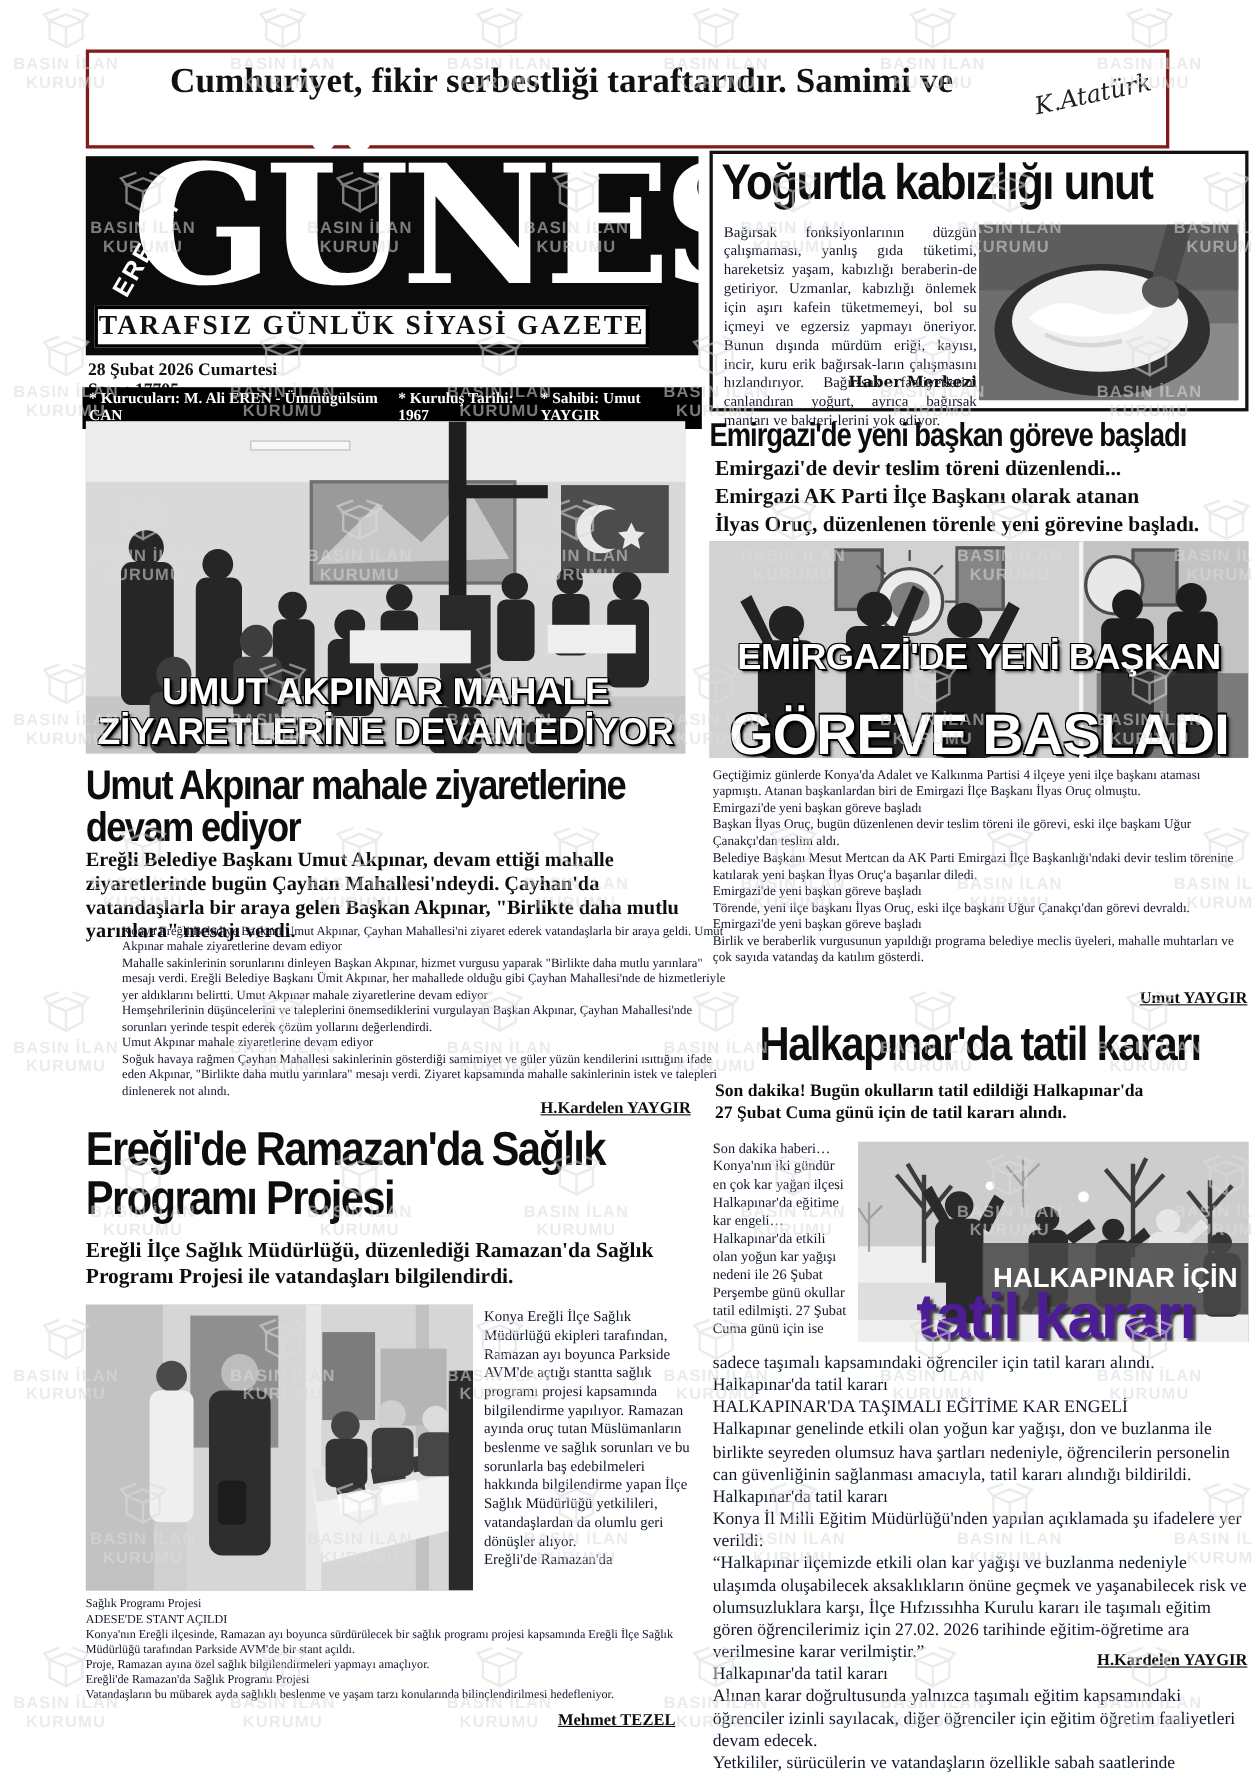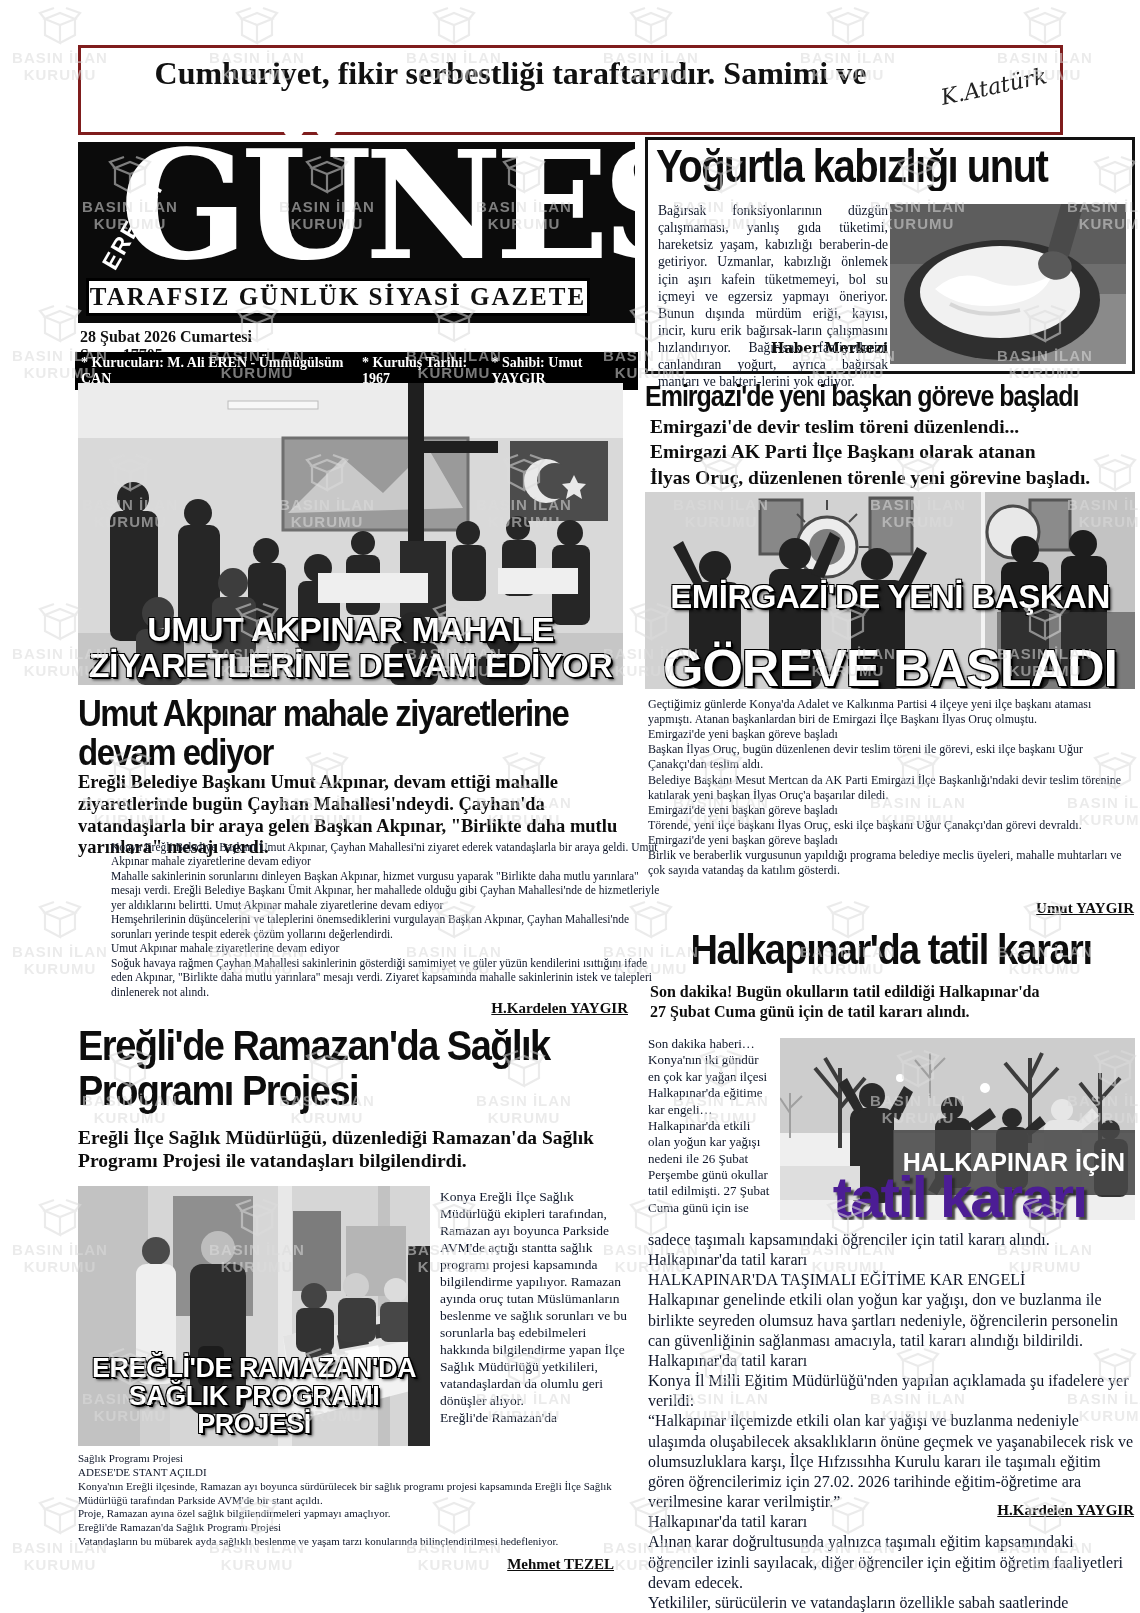--- a/index.html
+++ b/index.html
@@ -185,24 +185,20 @@
             <rect x="260" y="112" width="38" height="44" rx="8" fill="#3c3c3c"></rect>
         <circle cx="318" cy="104" r="12" fill="#dcdcdc"></circle>
             <rect x="302" y="116" width="34" height="40" rx="8" fill="#474747"></rect>
       </g>
       <g fill="#fff" opacity=".9">
         <rect x="230" y="170" width="30" height="18" transform="rotate(-10 245 179)"></rect>
         <rect x="268" y="162" width="34" height="18" transform="rotate(-10 285 171)"></rect>
       </g>
       <rect x="330" y="60" width="22" height="200" fill="#2a2a2a"></rect>
     </svg>
-    <div class="ph-overlay abs" style="left:-4px;right:-4px;bottom:8px;font-size:27px;">
-      <div>EREĞLİ'DE RAMAZAN'DA</div>
-      <div>SAĞLIK PROGRAMI PROJESİ</div>
-    </div>
   </div>
   <div class="body-text abs pre" style="left:440px;top:1188px;width:192px;font-size:13.5px;">Konya Ereğli İlçe Sağlık Müdürlüğü ekipleri tarafından, Ramazan ayı boyunca Parkside AVM'de açtığı stantta sağlık programı projesi kapsamında bilgilendirme yapılıyor. Ramazan ayında oruç tutan Müslümanların beslenme ve sağlık sorunları ve bu sorunlarla baş edebilmeleri hakkında bilgilendirme yapan İlçe Sağlık Müdürlüğü yetkilileri, vatandaşlardan da olumlu geri dönüşler alıyor.
 Ereğli'de Ramazan'da</div>
   <div class="body-text abs pre" style="left:78px;top:1452px;width:554px;font-size:11px;">Sağlık Programı Projesi
 ADESE'DE STANT AÇILDI
 Konya'nın Ereğli ilçesinde, Ramazan ayı boyunca sürdürülecek bir sağlık programı projesi kapsamında Ereğli İlçe Sağlık Müdürlüğü tarafından Parkside AVM'de bir stant açıldı.
 Proje, Ramazan ayına özel sağlık bilgilendirmeleri yapmayı amaçlıyor.
 Ereğli'de Ramazan'da Sağlık Programı Projesi
 Vatandaşların bu mübarek ayda sağlıklı beslenme ve yaşam tarzı konularında bilinçlendirilmesi hedefleniyor.</div>
   <div class="byline abs" style="left:78px;top:1556px;width:536px;">Mehmet TEZEL</div>

